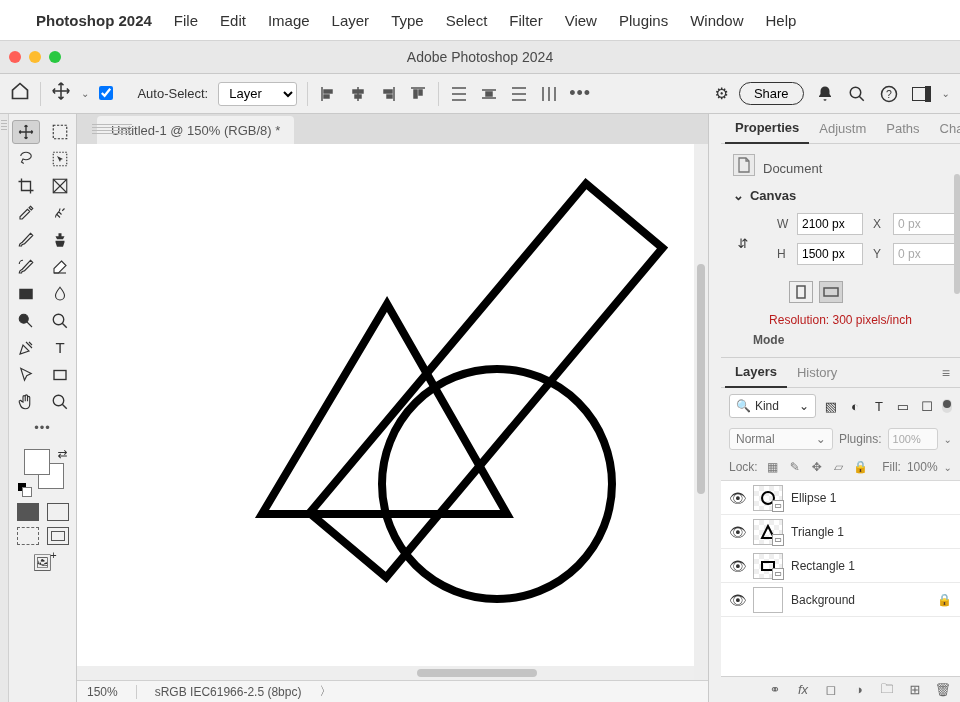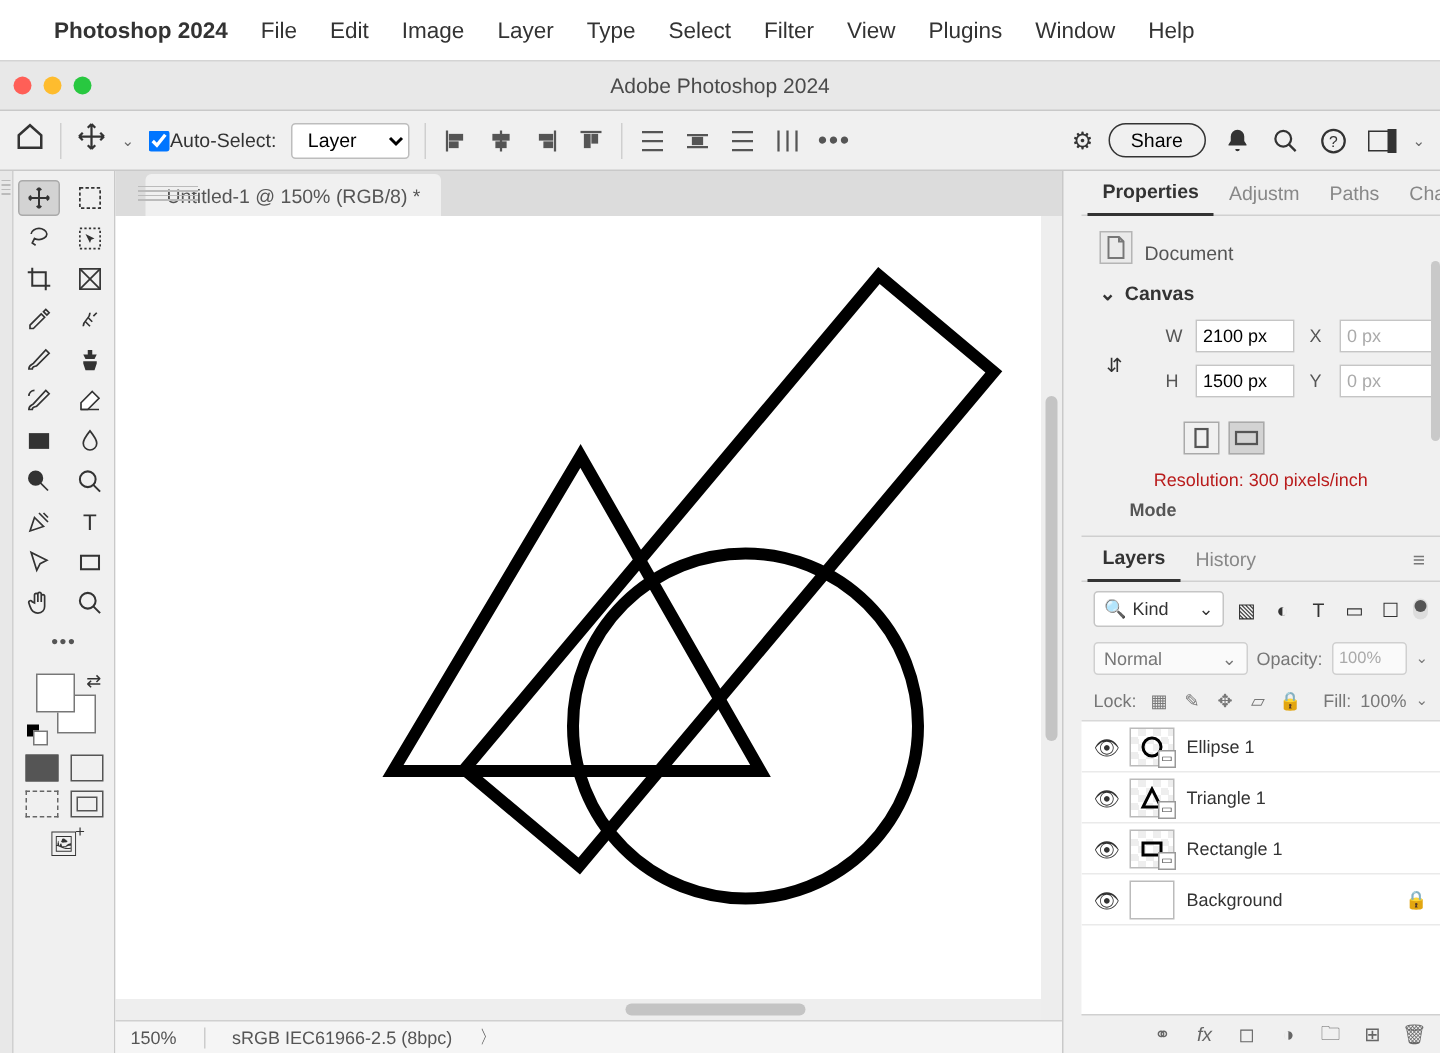--- a/index.html
+++ b/index.html
@@ -16,21 +16,21 @@
 .traffic { position: absolute; left: 9px; display: flex; gap: 8px; }
 .traffic div { width: 12px; height: 12px; border-radius: 50%; }
 .tl-red { background: #ff5f57; } .tl-yel { background: #febc2e; } .tl-grn { background: #28c840; }
 .titlebar .title { margin: 0 auto; font-size: 14px; color: #4a4a4a; text-align: center; }
 
 
 .optbar { height: 40px; background: #f0f0f0; border-bottom: 1px solid #c9c9c9; display: flex; align-items: center; padding: 0 10px; gap: 10px; }
 .optbar .home { font-size: 18px; }
 .optbar .moveicon { font-size: 18px; }
 .optbar .chev { font-size: 10px; color: #666; }
-.optbar label { display: flex; align-items: center; gap: 0; font-size: 13px; }
+.optbar label { display: flex; gap: 24px; font-size: 13px; }
 .optbar select { height: 24px; border: 1px solid #bdbdbd; background: #fff; border-radius: 3px; padding: 0 18px 0 6px; font-size: 13px; }
 .optbar .divider { width: 1px; height: 24px; background: #cfcfcf; }
 .optbar .alignicon { width: 20px; height: 20px; display: inline-flex; align-items: center; justify-content: center; color: #555; }
 .optbar .more { font-size: 18px; letter-spacing: 1px; color: #555; }
 .optbar .spacer { flex: 1; }
 .optbar .gear { font-size: 16px; }
 .share-btn { border: 1.5px solid #333; border-radius: 14px; padding: 3px 14px; background: transparent; font-size: 13px; }
 .optbar .ricon { width: 22px; height: 22px; display: inline-flex; align-items: center; justify-content: center; font-size: 17px; }
 .modeicon { width: 18px; height: 14px; border: 1.5px solid #333; position: relative; }
 .modeicon::after { content: ""; position: absolute; right: -2px; top: -2px; bottom: -2px; width: 6px; background: #333; }
@@ -511,21 +511,21 @@
           <span>▭</span>
           <span>☐</span>
         </div>
         <div class="filter-toggle"></div>
       </div>
       <div class="optrow">
         <div class="sel">
             <span>Normal</span>
             <span>⌄</span>
           </div>
-        <span>Opacity:</span>
+        <span>Plugins:</span>
         <div class="pct">100%</div>
         <span style="font-size:10px">⌄</span>
       </div>
       <div class="lockrow">
         <span>Lock:</span>
         <div class="icons">
           <span>▦</span>
           <span>✎</span>
           <span>✥</span>
           <span>▱</span>

